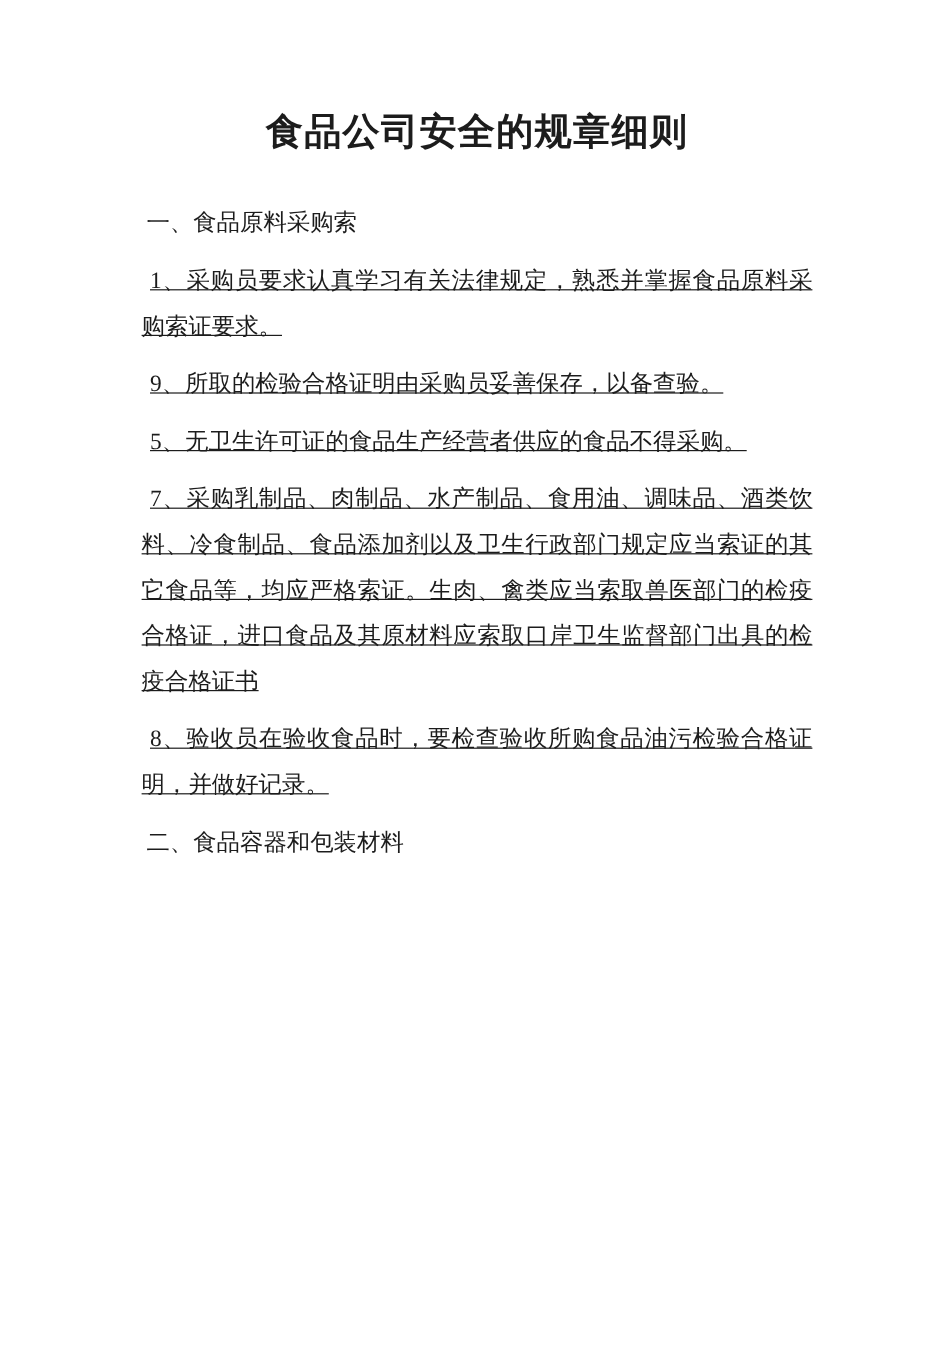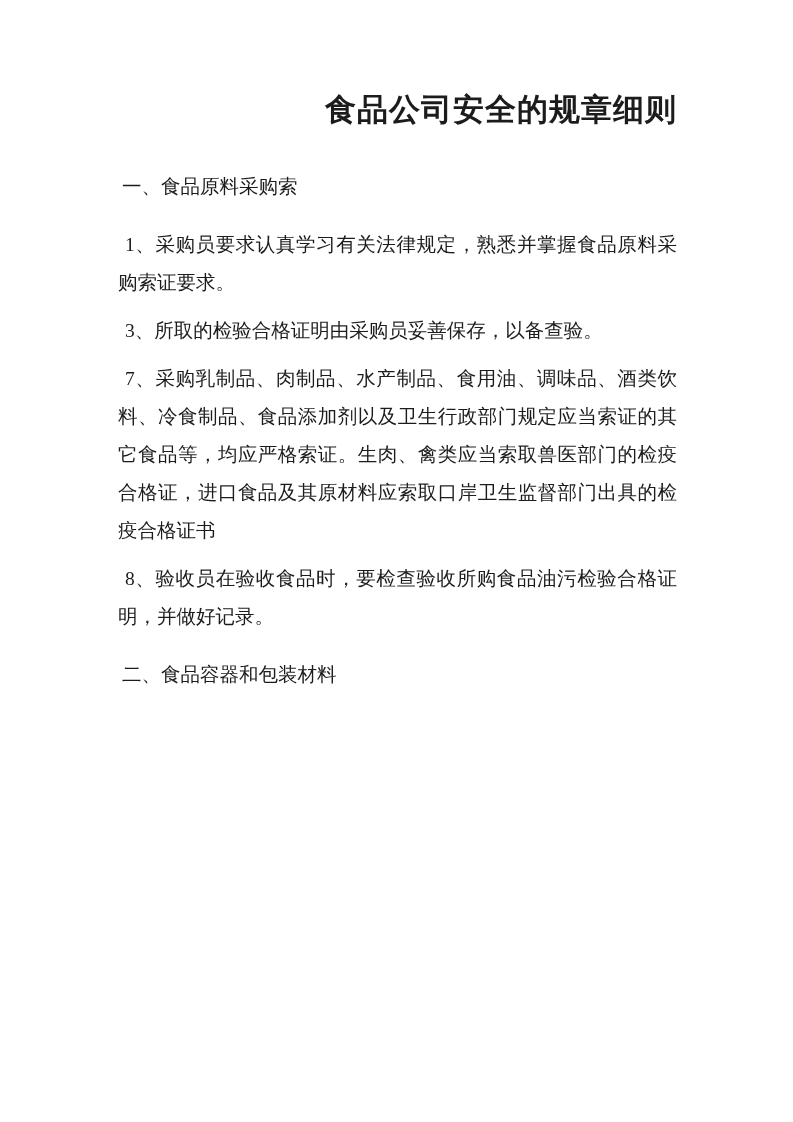--- a/index.html
+++ b/index.html
@@ -19,56 +19,58 @@
     width: 793px;
     height: 1122px;
     padding: 0 116px 0 118px;
     background: #ffffff;
   }
   .doc-title {
     margin: 88px 0 0 0;
     font-size: 31px;
     line-height: 44px;
     font-weight: bold;
-    text-align: right;
+    text-align: center;
     letter-spacing: 1px;
   }
   .section-heading {
-    margin: 20px 0;
+    margin: 10px 0;
     font-size: 19.5px;
     line-height: 38px;
     font-weight: normal;
     text-indent: 4px;
   }
   .section-heading.first {
     margin-top: 36px;
   }
   .doc-para {
     margin: 10px 0;
     font-size: 19.5px;
     line-height: 38px;
     text-align: justify;
     text-justify: inter-ideograph;
     text-indent: 7px;
+    text-decoration: underline;
   }
 </style>
 </head>
 <body>
 
 <div class="page">
   <h1 class="doc-title">食品公司安全的规章细则</h1>
 
   <p class="section-heading first">一、食品原料采购索</p>
 
   <p class="doc-para">1、采购员要求认真学习有关法律规定，熟悉并掌握食品原料采购索证要求。</p>
 
 
-  <p class="doc-para">3、所取的检验合格证明由采购员妥善保存，以备查验。</p>
+  <p class="doc-para">9、所取的检验合格证明由采购员妥善保存，以备查验。</p>
 
 
+  <p class="doc-para">5、无卫生许可证的食品生产经营者供应的食品不得采购。</p>
 
   <p class="doc-para">7、采购乳制品、肉制品、水产制品、食用油、调味品、酒类饮料、冷食制品、食品添加剂以及卫生行政部门规定应当索证的其它食品等，均应严格索证。生肉、禽类应当索取兽医部门的检疫合格证，进口食品及其原材料应索取口岸卫生监督部门出具的检疫合格证书</p>
 
   <p class="doc-para">8、验收员在验收食品时，要检查验收所购食品油污检验合格证明，并做好记录。</p>
 
   <p class="section-heading">二、食品容器和包装材料</p>
 
 </div>
 
 </body></html>

